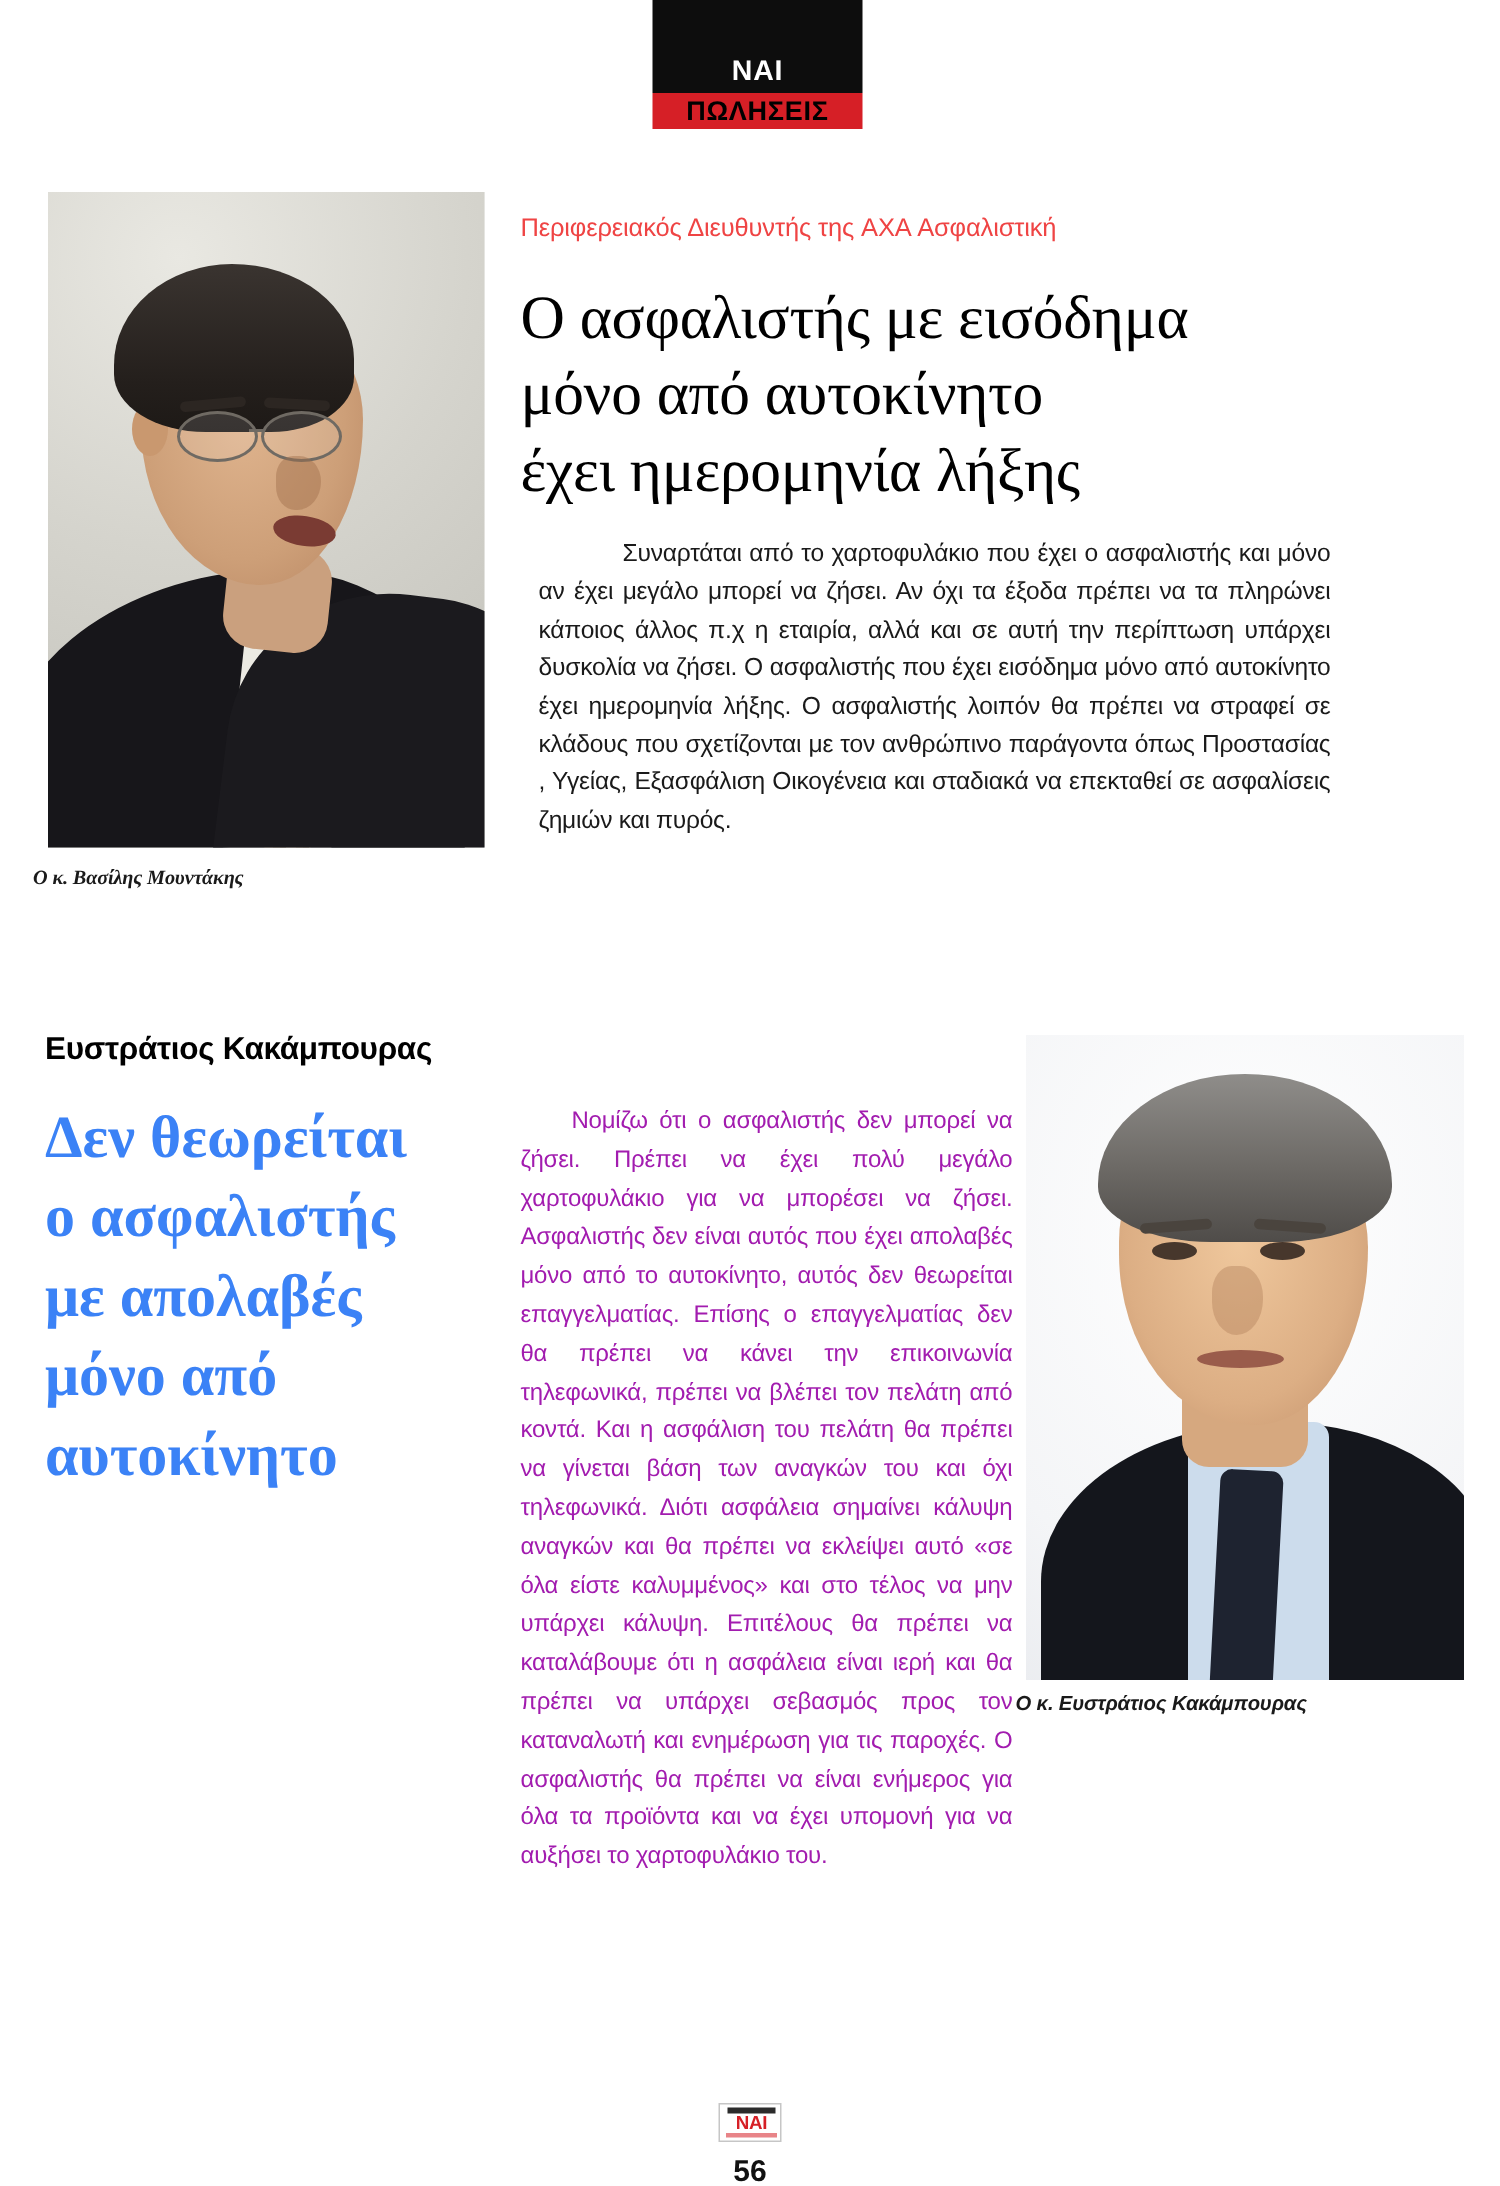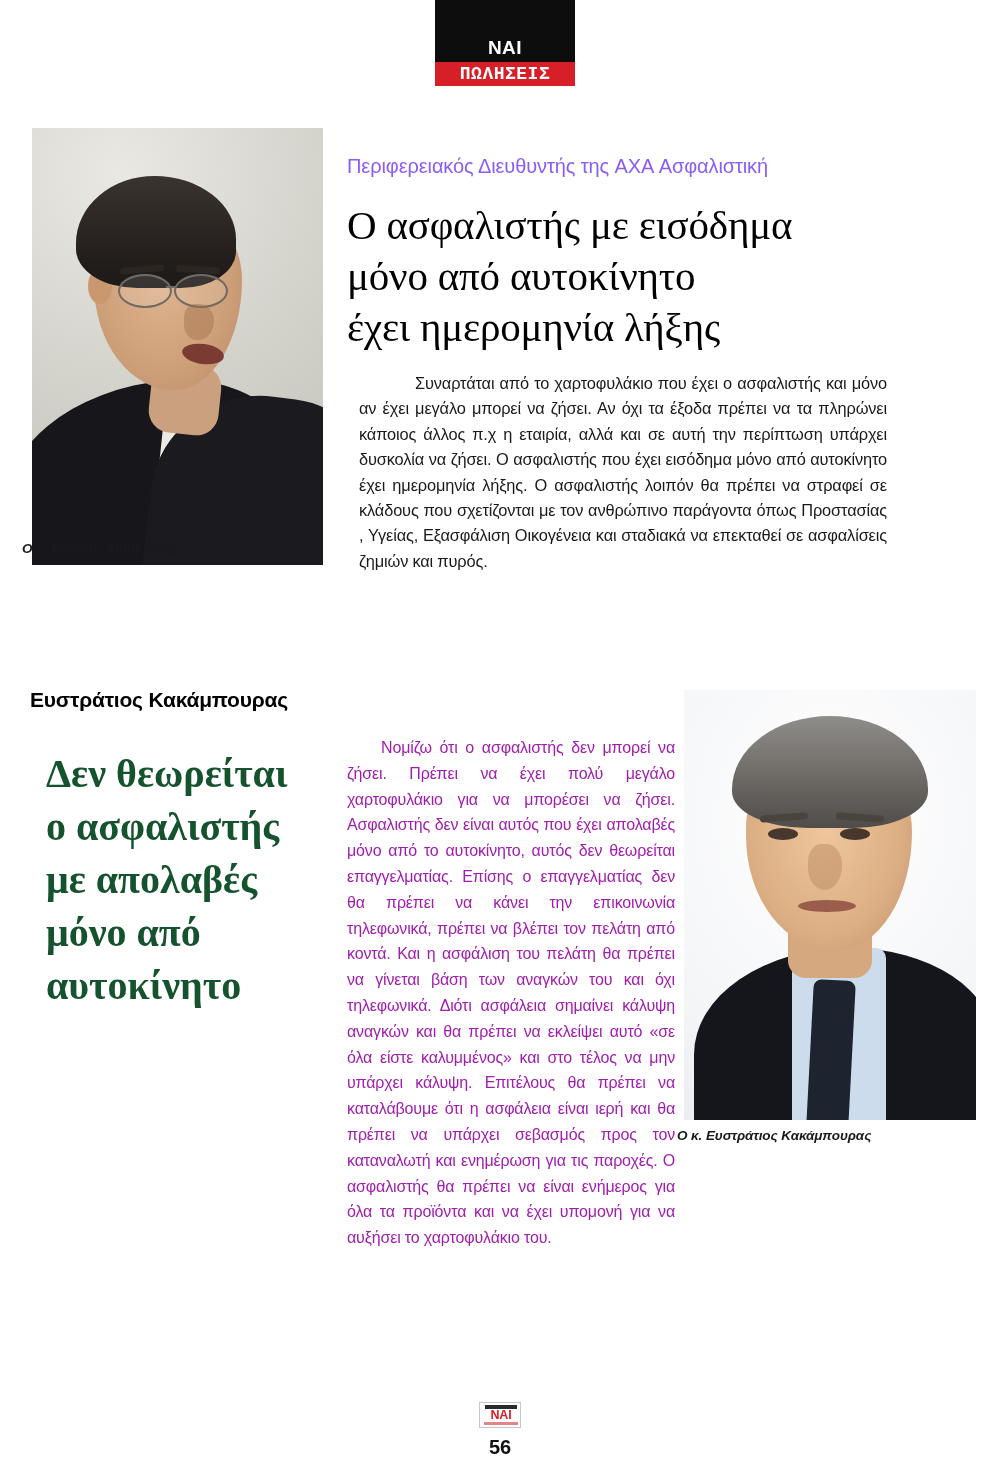--- a/index.html
+++ b/index.html
@@ -49,22 +49,22 @@
     position: absolute;
     left: 0;
     top: 62px;
     width: 140px;
     height: 24px;
     background: #d61f26;
   }
   #masthead .mh-red span {
     display: block;
     text-align: center;
-    color: #ffffff;
-    font-family: Liberation Mono, monospace;
+    color: #000000;
+    font-family: Liberation Sans, sans-serif;
     font-weight: bold;
     font-size: 18px;
     line-height: 24px;
     letter-spacing: 0.5px;
   }
 
   
   .photo {
     position: absolute;
     overflow: hidden;
@@ -321,42 +321,42 @@
   
   .caption {
     position: absolute;
     font-family: "Liberation Sans", sans-serif;
     font-style: italic;
     font-weight: bold;
     font-size: 13.5px;
     color: #1a1a1a;
     letter-spacing: -0.1px;
   }
-  #caption-mountakis { left: 22px; top: 541px; }
+  #caption-mountakis { left: 22px; top: 577px; font-family: Liberation Serif, serif; }
   #caption-kakampouras { left: 677px; top: 1128px; }
 
   
   #article-mountakis { position: absolute; left: 347px; top: 140px; width: 540px; }
   .byline-name {
     font-family: "Liberation Sans", sans-serif;
     font-weight: bold;
     font-size: 23.5px;
     line-height: 27px;
     color: #000;
     letter-spacing: -0.2px;
     margin: 0;
   }
   .byline-role {
     font-family: "Liberation Sans", sans-serif;
     font-weight: normal;
-    font-size: 20px;
+    font-size: 17px;
     line-height: 24px;
-    color: #8b5cf6;
+    color: #ef4444;
     letter-spacing: -0.1px;
-    margin: 14px 0 0 0;
+    margin: 0 0 0 0;
   }
   .headline {
     font-family: "Liberation Serif", serif;
     font-weight: normal;
     font-size: 41px;
     line-height: 51px;
     color: #000;
     margin: 22px 0 0 0;
     letter-spacing: -0.2px;
   }
@@ -398,22 +398,22 @@
     height: 560px;
   }
   .headline-2 {
     position: absolute;
     left: 0;
     top: 0;
     width: 300px;
     font-family: "Liberation Serif", serif;
     font-size: 40px;
     line-height: 53px;
-    color: #14532d;
-    margin: 16px;
+    color: #3b82f6;
+    margin: 0;
   }
   .headline-2 .hl-line { display: block; }
   .narrow-col {
     position: absolute;
     left: 317px;
     top: 4px;
     width: 328px;
     font-family: "Liberation Sans", sans-serif;
     font-size: 16px;
     line-height: 25.8px;

